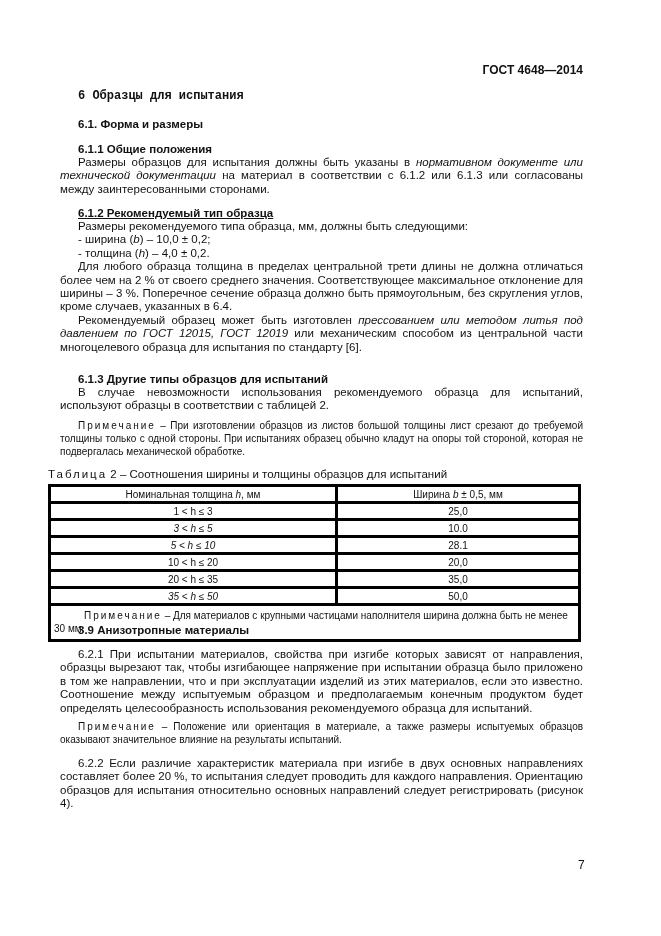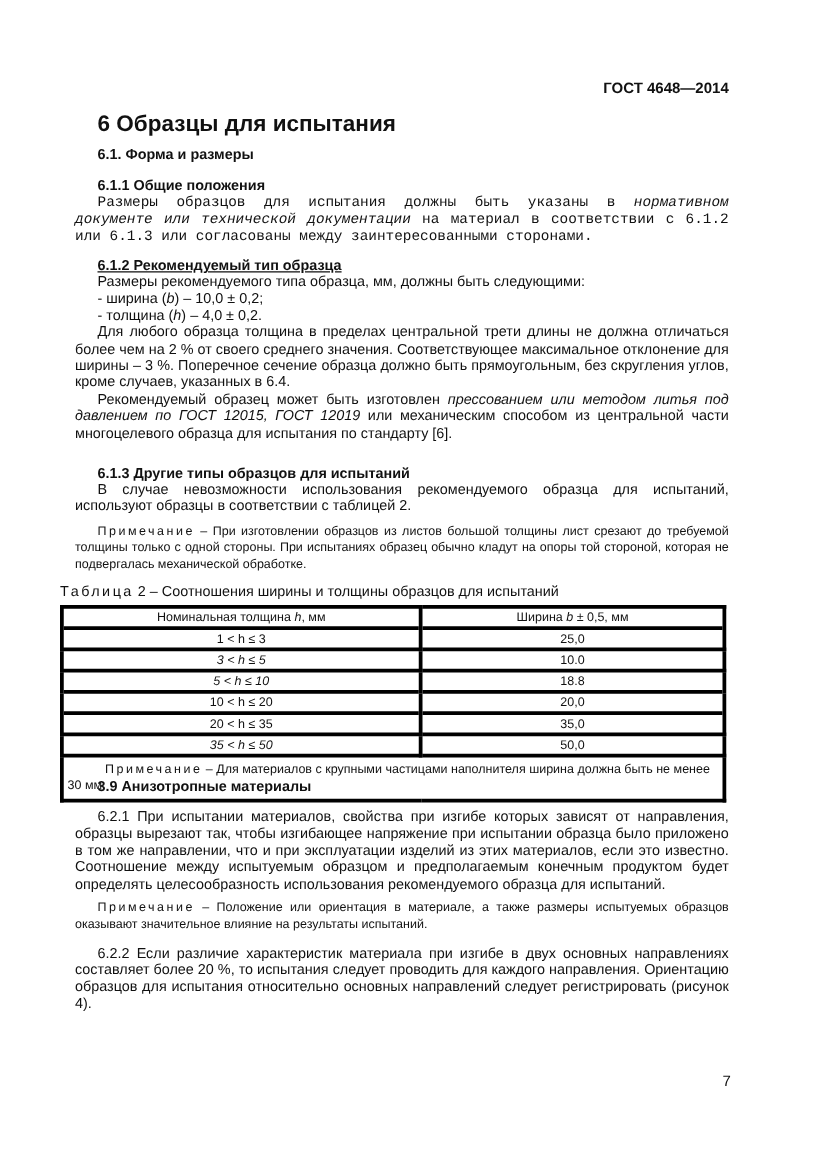--- a/index.html
+++ b/index.html
@@ -1,21 +1,21 @@
 <!DOCTYPE html>
 <html><head>
 <meta charset="utf-8">
 <style>
   html, body { margin: 0; padding: 0; background: #ffffff; }
   body { width: 661px; height: 936px; position: relative; overflow: hidden;
          font-family: "Liberation Sans", sans-serif; color: #111; }
   .page { position: absolute; left: 0; top: 0; width: 661px; height: 936px; }
   .hdr { position: absolute; right: 78px; top: 63px; font-weight: bold; font-size: 12px; }
   .abs { position: absolute; }
-  .h1 { left: 78px; top: 89px; font-size: 18px; font-weight: bold; }
+  .h1 { left: 78px; top: 89px; font-size: 12px; font-weight: bold; font-family: Liberation Mono, monospace; }
   .h2 { left: 78px; font-size: 11.5px; font-weight: bold; }
   .block { position: absolute; left: 60px; width: 523px; font-size: 11.5px; line-height: 13.4px; text-align: justify; }
   .block p { margin: 0; }
   .ind { text-indent: 18px; }
   .li { padding-left: 18px; }
   .note { font-size: 10px; line-height: 13px; }
   .sp { letter-spacing: 2px; }
   i { font-style: italic; }
   .caption { position: absolute; left: 48px; top: 468px; font-size: 11.5px; }
   table.t { position: absolute; left: 48px; top: 484px; width: 533px; border-collapse: collapse; font-size: 10px; }
@@ -30,21 +30,21 @@
 
 <div class="page">
 
   <div class="hdr">ГОСТ 4648—2014</div>
 
   <div class="abs h1">6 Образцы для испытания</div>
 
   <div class="abs h2" style="top:118px;">6.1. Форма и размеры</div>
 
   <div class="abs h2" style="top:143px;">6.1.1 Общие положения</div>
-  <div class="block" style="top:156px;font-family:Liberation Mono, monospace;">
+  <div class="block" style="top:156px;">
     <p class="ind"><span>Размеры образцов для испытания должны быть указаны в </span><i>нормативном документе или технической документации</i><span> на материал в соответствии с 6.1.2 или 6.1.3 или согласованы между заинтересованными сторонами.</span></p>
   </div>
 
   <div class="abs h2" style="top:207px;text-decoration:underline;">6.1.2 Рекомендуемый тип образца</div>
   <div class="block" style="top:220px;">
     <p class="li">Размеры рекомендуемого типа образца, мм,  должны быть следующими:</p>
     <p class="li"><span>- ширина (</span><i>b</i><span>)  – 10,0 ± 0,2;</span></p>
     <p class="li"><span>- толщина (</span><i>h</i><span>) –  4,0 ± 0,2.</span></p>
     <p class="ind">Для любого образца толщина в пределах центральной трети длины не должна отличаться более чем на 2 % от своего среднего значения. Соответствующее максимальное отклонение для ширины – 3 %. Поперечное сечение образца должно быть прямоугольным, без скругления углов, кроме случаев, указанных в 6.4.</p>
     <p class="ind"><span>Рекомендуемый образец может быть изготовлен </span><i>прессованием или методом литья под давлением по ГОСТ 12015, ГОСТ 12019</i><span>  или механическим способом из центральной части многоцелевого образца для испытания по стандарту [6].</span></p>
@@ -71,21 +71,21 @@
     <tr>
           <td>1  &lt; h ≤ 3</td>
           <td>25,0</td>
         </tr>
     <tr>
           <td style="font-style:italic">3 &lt; h ≤ 5</td>
           <td>10.0</td>
         </tr>
     <tr class="thick">
           <td style="font-style:italic">5 &lt; h ≤ 10</td>
-          <td>18.8</td>
+          <td>28.1</td>
         </tr>
     <tr class="thick">
           <td style="">10 &lt; h ≤ 20</td>
           <td>20,0</td>
         </tr>
     <tr>
           <td>20 &lt; h ≤ 35</td>
           <td>35,0</td>
         </tr>
     <tr>

